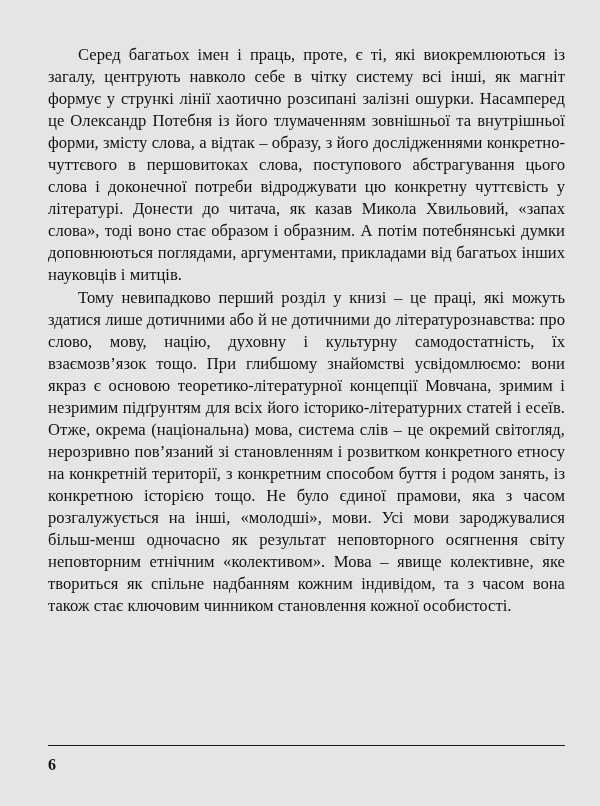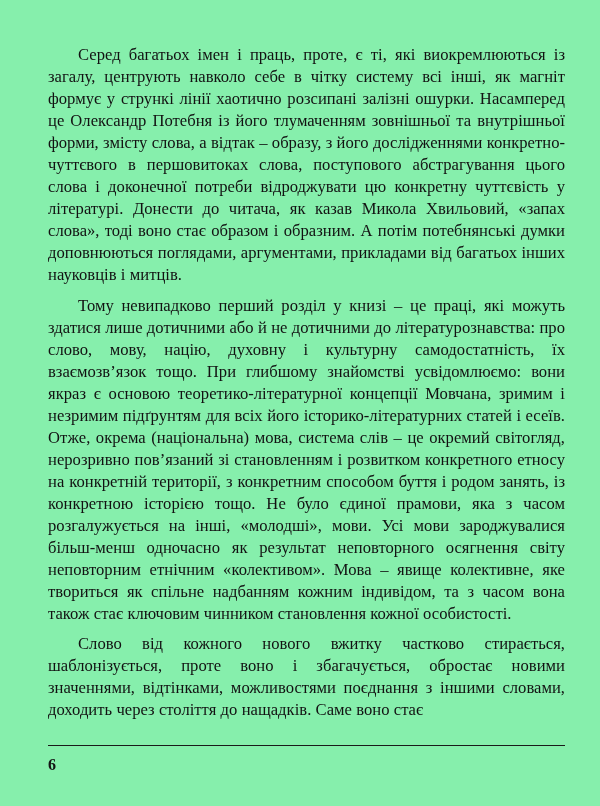--- a/index.html
+++ b/index.html
@@ -15,21 +15,21 @@
     overflow: hidden;
     position: relative;
   }
 
   .page {
     position: absolute;
     left: 0;
     top: 0;
     width: 600px;
     height: 806px;
-    background: #86efac;
+    background: #e5e5e5;
   }
 
   .text-block {
     position: absolute;
     left: 48px;
     top: 44px;
     width: 517px;
   }
 
   .para {
@@ -39,21 +39,21 @@
     font-size: 16.6px;
     line-height: 22.05px;
     letter-spacing: 0.02px;
     word-spacing: 0.1px;
     text-indent: 30px;
     color: #121212;
     hyphens: manual;
   }
 
   .para + .para {
-    margin-top: 8px;
+    margin-top: 0;
   }
 
   .footer-rule {
     position: absolute;
     left: 48px;
     top: 745px;
     width: 517px;
     height: 0;
     border-top: 1.3px solid #1a1a1a;
   }
@@ -88,21 +88,20 @@
   }
 </style>
 </head>
 <body>
 
 <div class="page">
 
   <div class="text-block">
     <p class="para">Серед багатьох імен і праць, проте,  є ті, які виокремлюються із загалу, центрують навколо себе в чітку систему всі інші, як магніт формує у стрункі лінії хаотично розсипані залізні ошурки. Насамперед це Олександр Потебня із його тлумаченням зовнішньої та внутрішньої форми, змісту слова, а відтак – образу, з його дослідженнями конкретно-чуттєвого в першовитоках слова, поступового абстрагування цього слова і доконечної потреби відроджувати цю конкретну чуттєвість у літературі. Донести до читача, як казав Микола Хвильовий, «запах слова», тоді воно стає образом і образним. А потім потебнянські думки доповнюються поглядами, аргументами, прикладами від багатьох інших науковців і митців.</p>
     <p class="para">Тому невипадково перший розділ у книзі – це праці, які можуть здатися лише дотичними або й не дотичними до літературознавства: про слово, мову, націю, духовну і культурну самодостатність, їх взаємозв’язок тощо. При глибшому знайомстві усвідомлюємо: вони якраз є основою теоретико-літературної концепції Мовчана, зримим і незримим підґрунтям для всіх його історико-літературних статей і есеїв. Отже, окрема (національна) мова, система слів – це окремий світогляд, нерозривно пов’язаний зі становленням і розвитком конкретного етносу на конкретній території, з конкретним способом буття і родом занять, із конкретною історією тощо. Не було єдиної прамови, яка з часом розгалужується на інші, «молодші», мови. Усі мови зароджувалися більш-менш одночасно як результат неповторного осягнення світу неповторним етнічним «колективом». Мова  – явище колективне, яке твориться як спільне надбанням кожним індивідом, та з часом вона також стає ключовим чинником становлення кожної особистості.</p>
-    <p class="para">Слово від кожного нового вжитку частково стирається, шаблонізується, проте воно і збагачується, обростає новими значеннями, відтінками, можливостями поєднання з іншими словами, доходить через століття до нащадків. Саме воно стає</p>
   </div>
 
   <div class="footer-rule"></div>
 
   <div class="footer">
     <span class="page-number">6</span>
   </div>
 
 </div>
 

